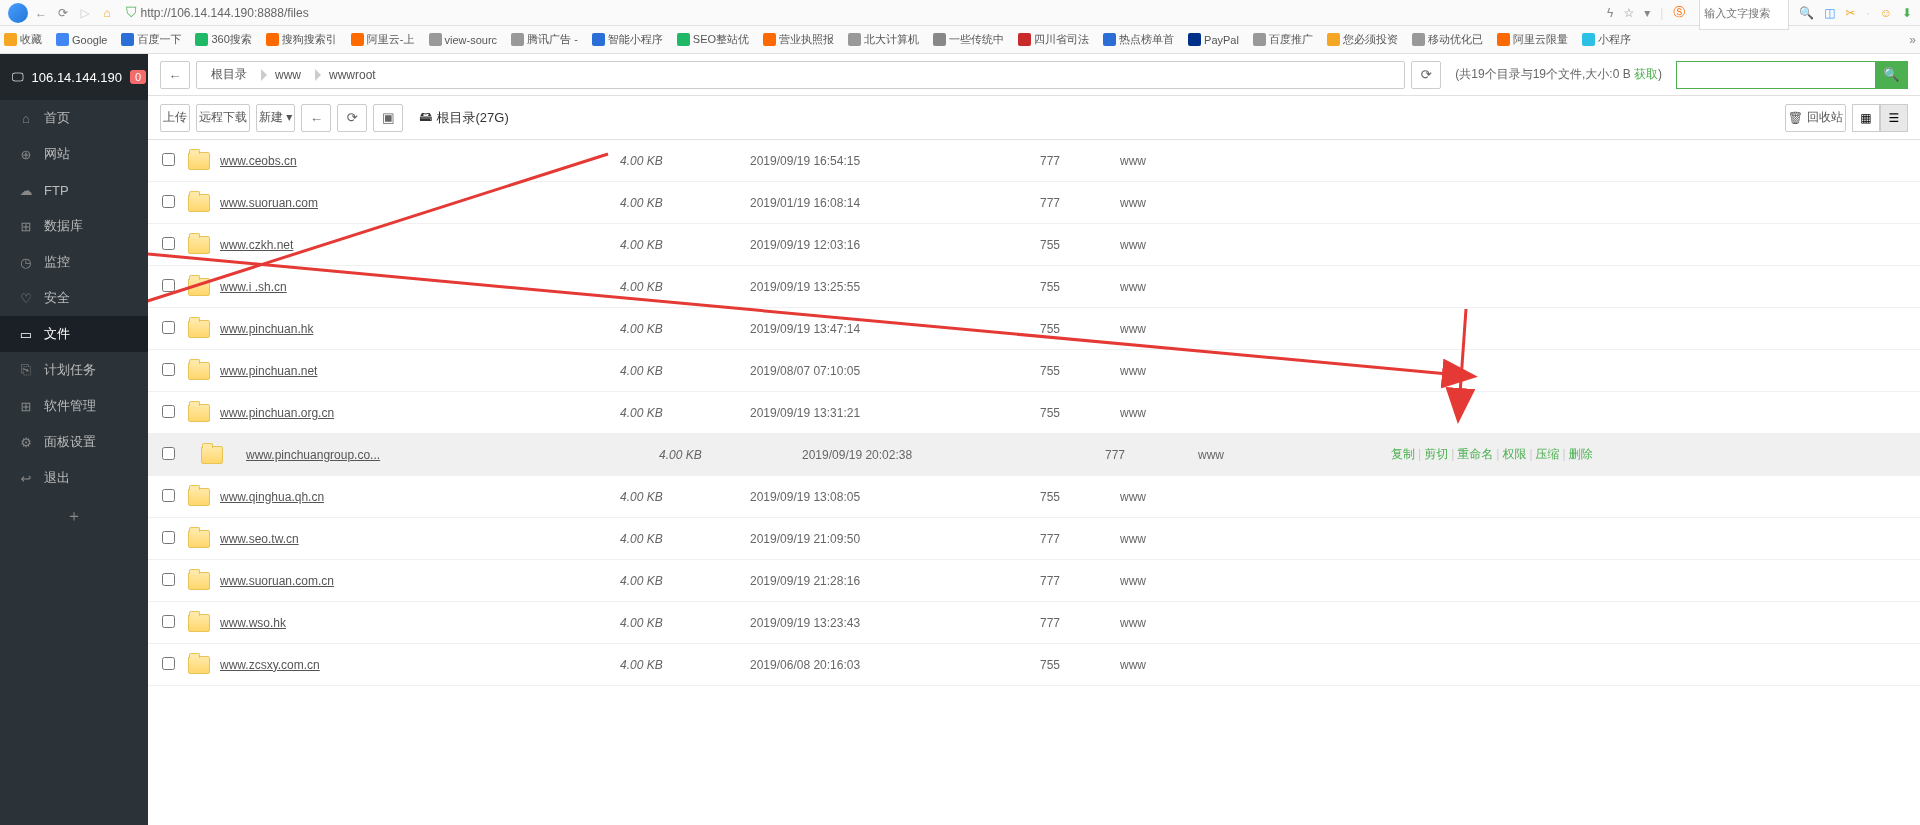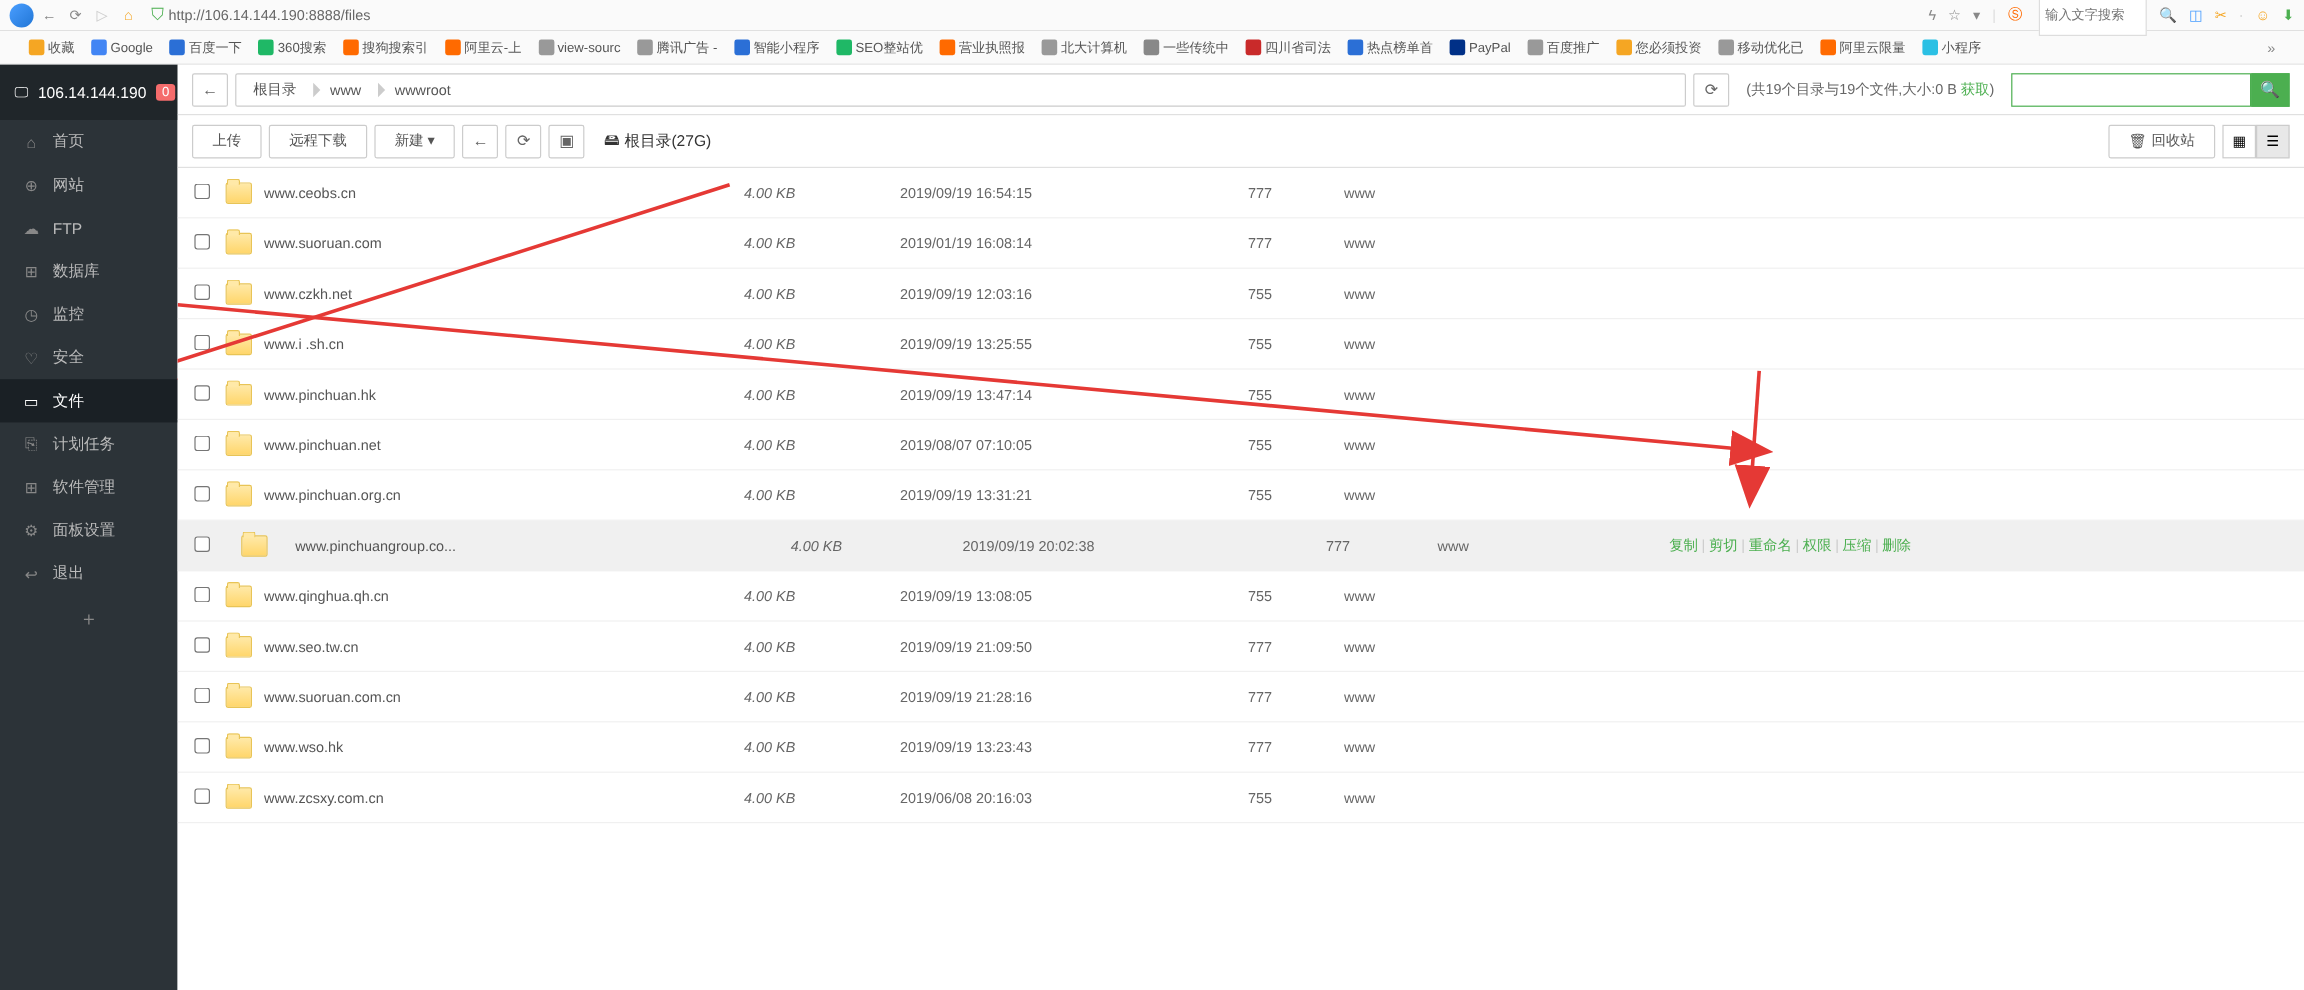--- a/index.html
+++ b/index.html
@@ -8,21 +8,21 @@
 .browser-top { height: 26px; display: flex; align-items: center; padding: 0 8px; background: #fafafa; border-bottom: 1px solid #e0e0e0; gap: 4px; }
 .browser-top .logo { width: 20px; height: 20px; border-radius: 50%; background: linear-gradient(135deg, #4a9eff, #2176d6); }
 .browser-top .nav-icon { width: 18px; color: #888; cursor: pointer; text-align: center; }
 .browser-top .addr { flex: 0 0 auto; display: flex; align-items: center; }
 .browser-top .addr-icon { color: #4caf50; font-size: 14px; margin-left: 6px; }
 .browser-top .url { color: #666; margin-left: 4px; }
 .browser-top .spacer { flex: 1; }
 .browser-top .right-icons { display: flex; gap: 10px; align-items: center; }
 .search-box-top { border: 1px solid #ddd; height: 34px; width: 90px; padding: 0 4px; color: #bbb; font-size: 11px; margin-left: 4px; }
 
-.bookmarks { height: 28px; display: flex; align-items: center; padding: 0 24px; gap: 14px; background: #fafafa; border-bottom: 1px solid #e0e0e0; }
+.bookmarks { height: 28px; display: flex; align-items: center; padding: 0 4px; gap: 14px; background: #fafafa; border-bottom: 1px solid #e0e0e0; }
 .bookmarks .bm { display: flex; align-items: center; gap: 3px; color: #555; font-size: 11px; cursor: pointer; white-space: nowrap; }
 .bookmarks .bm-icon { width: 13px; height: 13px; display: inline-block; }
 
 .main { display: flex; height: calc(825px - 54px); }
 
 .sidebar { width: 148px; background: #2c3338; color: #bbb; display: flex; flex-direction: column; }
 .server-row { height: 46px; display: flex; align-items: center; padding: 0 12px; gap: 8px; background: #20262a; }
 .server-row .ip { color: #fff; font-size: 13px; font-weight: 500; }
 .server-row .badge { background: #f56c6c; color: #fff; border-radius: 3px; padding: 1px 5px; font-size: 11px; }
 .side-item { height: 36px; display: flex; align-items: center; padding: 0 18px; gap: 10px; cursor: pointer; font-size: 13px; }
@@ -39,35 +39,35 @@
 .crumb { padding: 0 14px; height: 100%; display: flex; align-items: center; color: #555; cursor: pointer; position: relative; }
 .crumb::after { content: ""; position: absolute; right: -6px; top: 50%; transform: translateY(-50%); width: 0; height: 0; border-top: 6px solid transparent; border-bottom: 6px solid transparent; border-left: 6px solid #ccc; z-index: 1; }
 .crumb:last-child::after { display: none; }
 .info-text { color: #666; font-size: 12px; margin: 0 8px; }
 .info-text .link { color: #4caf50; cursor: pointer; }
 .search-wrap { display: flex; }
 .search-input { height: 28px; width: 200px; border: 1px solid #4caf50; padding: 0 6px; }
 .search-btn { width: 32px; height: 28px; background: #4caf50; border: 1px solid #4caf50; color: #fff; cursor: pointer; }
 
 .toolbar2 { height: 44px; border-bottom: 1px solid #e0e0e0; display: flex; align-items: center; padding: 0 12px; gap: 6px; }
-.btn { height: 28px; padding: 0 16px; border: 1px solid #ccc; background: #fff; cursor: pointer; color: #555; border-radius: 2px; font-size: 12px; display: flex; align-items: center; }
+.btn { height: 28px; padding: 0 2px; border: 1px solid #ccc; background: #fff; cursor: pointer; color: #555; border-radius: 2px; font-size: 12px; display: flex; align-items: center; }
 .root-info { margin-left: 10px; color: #333; font-size: 13px; display: flex; align-items: center; gap: 4px; }
 .tb-spacer { flex: 1; }
 .view-toggle { display: flex; }
 .view-toggle .vt { width: 28px; height: 28px; border: 1px solid #ccc; display: flex; align-items: center; justify-content: center; cursor: pointer; }
 .view-toggle .vt.active { background: #e8e8e8; }
 
 .file-list { }
 .file-row { height: 42px; display: flex; align-items: center; padding: 0 14px; border-bottom: 1px solid #f0f0f0; cursor: pointer; }
 .file-row.highlighted { background: #f0f0f0; gap: 13px; }
 .file-row .cb { width: 26px; }
 .file-row .cb input { accent-color: #888; }
 .file-row .folder-icon { width: 22px; height: 18px; background: linear-gradient(#ffe9a8, #ffd66b); border-radius: 2px; position: relative; margin-right: 10px; border: 1px solid #e8c456; }
 .file-row .folder-icon::before { content: ""; position: absolute; top: -4px; left: 0; width: 9px; height: 4px; background: #ffe9a8; border: 1px solid #e8c456; border-bottom: none; border-radius: 2px 2px 0 0; }
-.file-row .name { flex: 0 0 400px; color: #555; }
+.file-row .name { flex: 0 0 400px; color: #555; text-decoration: underline; }
 .file-row .size { flex: 0 0 130px; color: #666; font-style: italic; }
 .file-row .date { flex: 0 0 290px; color: #666; }
 .file-row .perm { flex: 0 0 80px; color: #666; }
 .file-row .owner { flex: 0 0 180px; color: #666; }
 .file-row .actions { color: #4caf50; font-size: 12px; white-space: nowrap; }
 .file-row .actions .sep { color: #ccc; margin: 0 3px; }
 
 .arrow { position: absolute; pointer-events: none; z-index: 100; }
 </style>
 </head>

